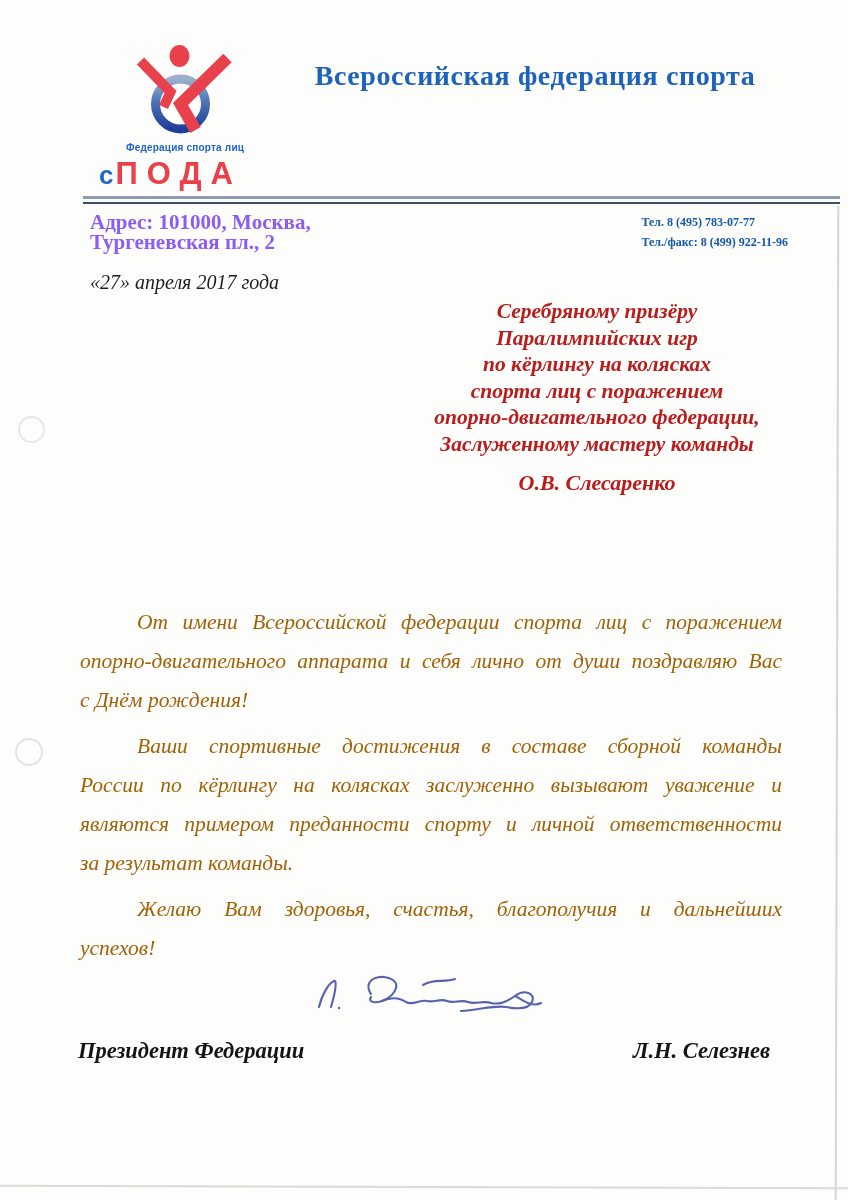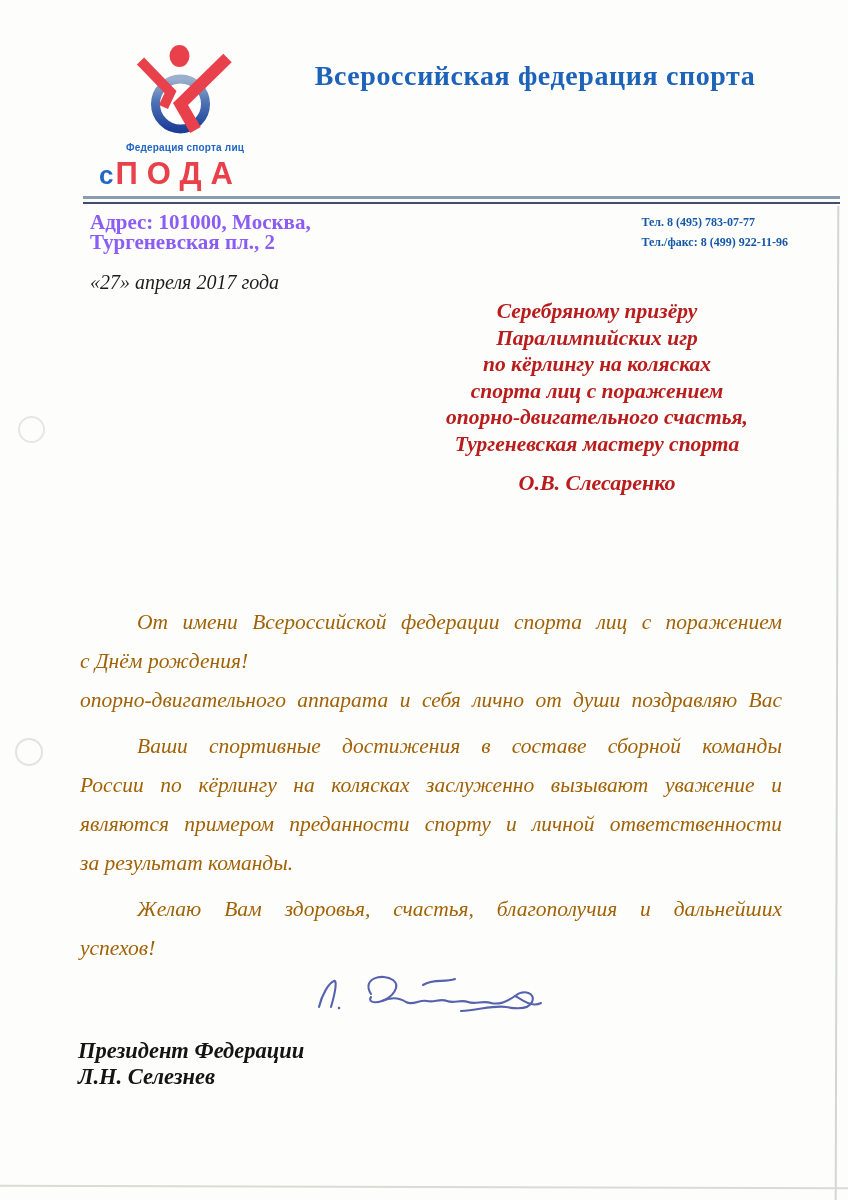--- a/index.html
+++ b/index.html
@@ -54,21 +54,21 @@
     font-style:italic;font-size:21.5px;line-height:39px;color:#a16207;
   }
   .para{margin:0 0 7px 0;}
   .para .ln{display:block;text-align:justify;text-align-last:justify;}
   .para .ln.first{padding-left:57px;}
   .para .ln.last{text-align:left;text-align-last:left;}
   .sig-scrawl{position:absolute;left:303px;top:970px;}
   .signoff{
     position:absolute;left:78px;top:1038px;width:692px;
     display:flex;justify-content:space-between;
-    font-weight:bold;font-style:italic;font-size:22.5px;color:#141414;flex-direction:column;
+    font-weight:bold;font-style:italic;font-size:22.5px;color:#141414;
   }
   
   .hole-1{position:absolute;left:18px;top:416px;width:23px;height:23px;border:2px solid #e7e6e1;border-radius:50%;}
   .hole-2{position:absolute;left:15px;top:738px;width:24px;height:24px;border:2px solid #e4e3de;border-radius:50%;}
   .edge-right{position:absolute;left:836px;top:206px;width:2px;height:994px;background:#d3d5d7;transform:rotate(.15deg);}
   .edge-bottom{position:absolute;left:0;top:1186px;width:848px;height:2px;background:#dbdbd5;transform:rotate(.18deg);}
 </style>
 </head>
 <body>
 
@@ -112,31 +112,31 @@
     </div>
   </div>
 
   <div class="letter-date">«27» апреля 2017 года</div>
 
   <div class="recipient">
     <span>Серебряному призёру</span><br>
     <span>Паралимпийских игр</span><br>
     <span>по кёрлингу на колясках</span><br>
     <span>спорта лиц с поражением</span><br>
-    <span>опорно-двигательного счастья,</span><br>
-    <span>Тургеневская мастеру спорта</span>
+    <span>опорно-двигательного федерации,</span><br>
+    <span>Заслуженному мастеру команды</span>
     <span class="name">О.В. Слесаренко</span>
   </div>
 
 
   <div class="body-text">
     <p class="para">
       <span class="ln first">От имени Всероссийской федерации спорта лиц с поражением</span>
+      <span class="ln">опорно-двигательного аппарата и себя лично от души поздравляю Вас</span>
       <span class="ln last">с Днём рождения!</span>
-      <span class="ln">опорно-двигательного аппарата и себя лично от души поздравляю Вас</span>
     </p>
     <p class="para">
       <span class="ln first">Ваши спортивные достижения в составе сборной команды</span>
       <span class="ln">России по кёрлингу на колясках заслуженно вызывают уважение и</span>
       <span class="ln">являются примером преданности спорту и личной ответственности</span>
       <span class="ln last">за результат команды.</span>
     </p>
     <p class="para">
       <span class="ln first">Желаю Вам здоровья, счастья, благополучия и дальнейших</span>
       <span class="ln last">успехов!</span>

